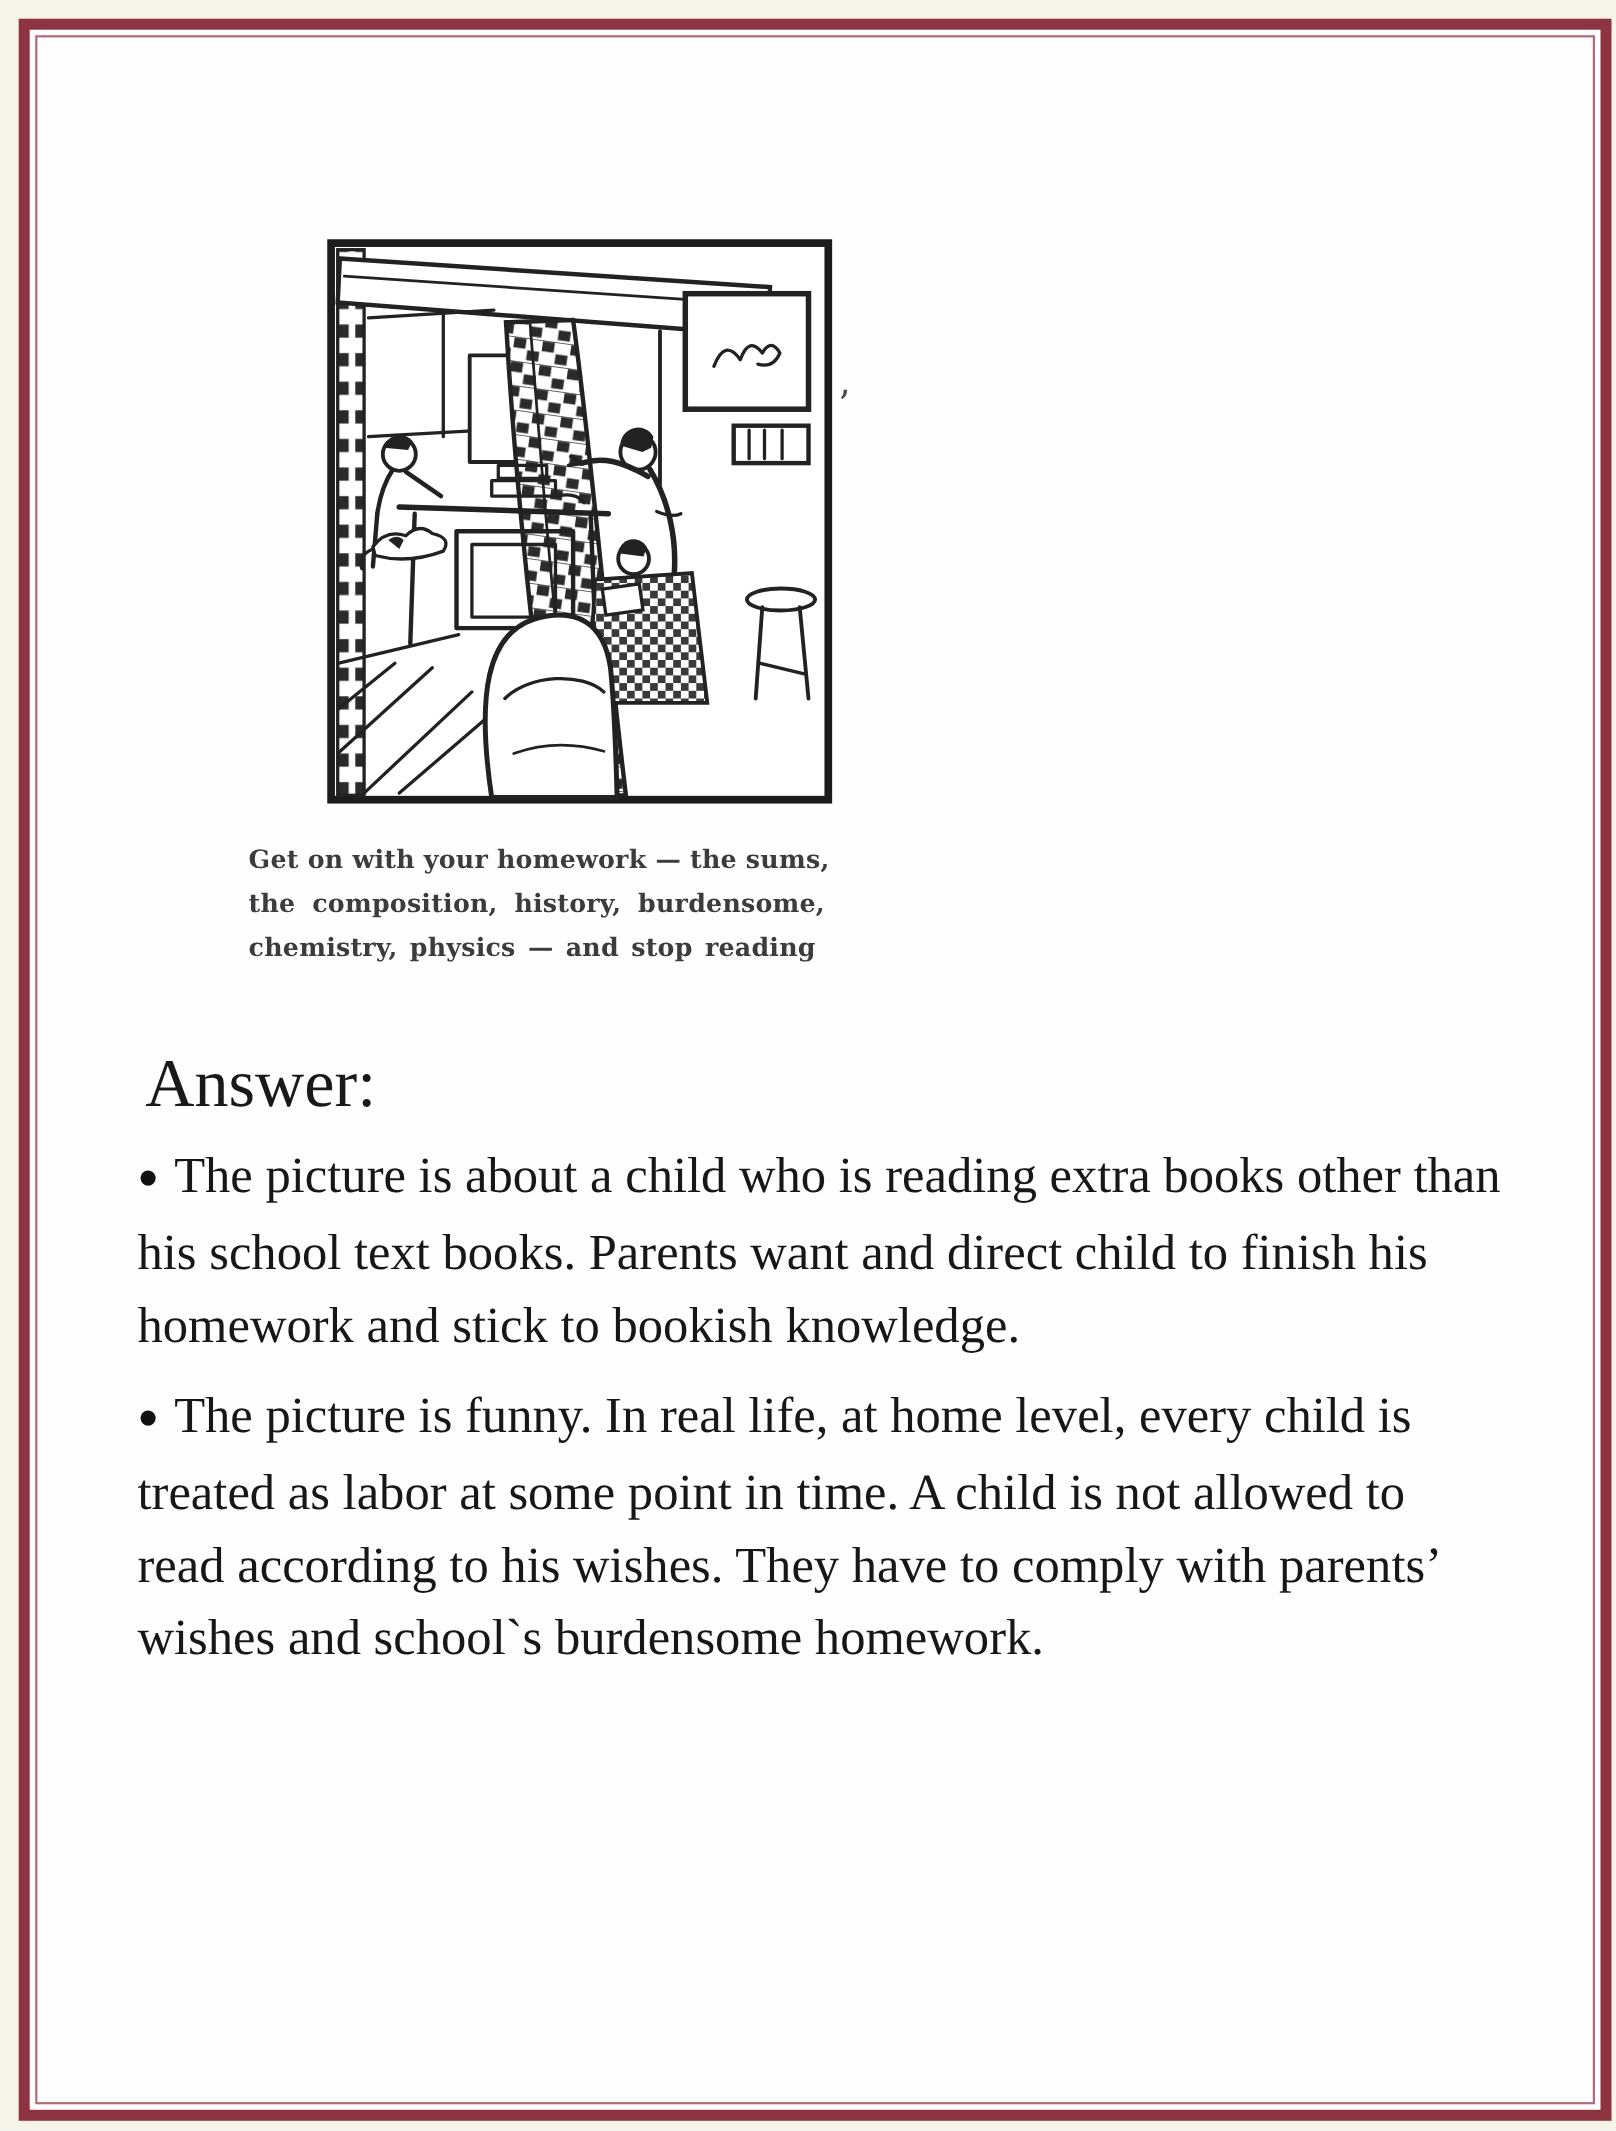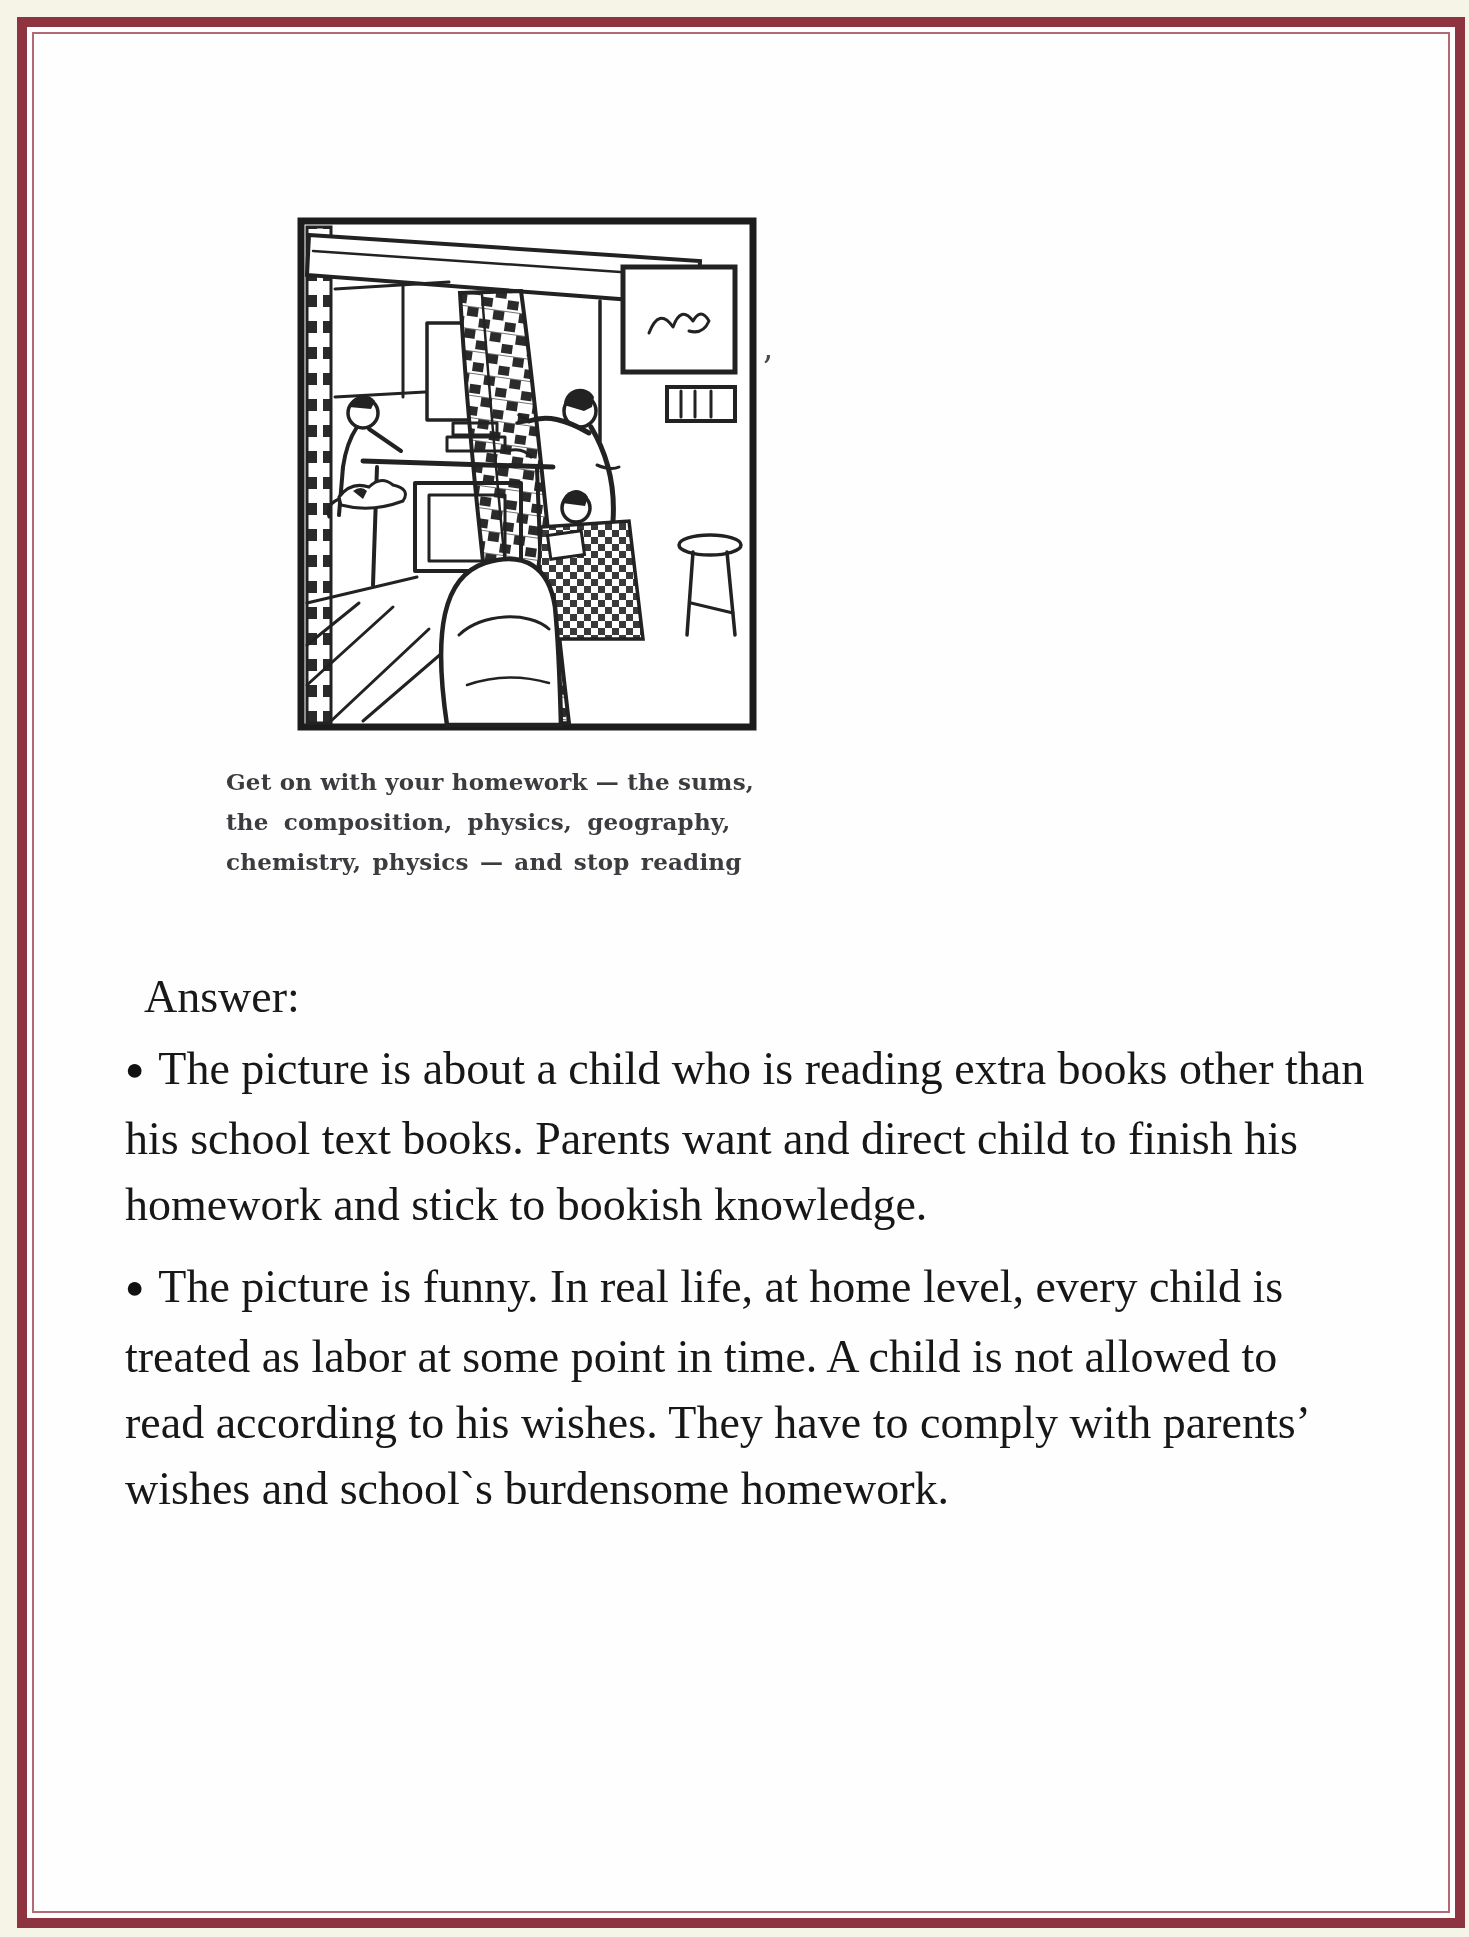--- a/index.html
+++ b/index.html
@@ -43,22 +43,22 @@
     color:#3c3c40;
     letter-spacing:0.2px;
   }
   .cap-line.wide  { word-spacing:7px; }
   .cap-line.wide2 { word-spacing:3px; }
   .cap-line.italic { font-style:italic; font-weight:600; color:#44464a; }
 
   
   .answer-heading {
     position:absolute; left:132px; top:952px;
-    margin:12px; font-weight:normal;
-    font-size:46px; line-height:66px;
+    margin:0; font-weight:normal;
+    font-size:62px; line-height:66px;
     color:#191919;
   }
   .bullets {
     position:absolute; left:125px; top:1036px; width:1240px;
     font-size:46px; line-height:66px;
     color:#171717;
   }
   .bullets p { margin:0 0 16px 0; }
   .dot {
     font-size:32px;
@@ -194,21 +194,21 @@
         <line class="ink" x1="430" y1="337" x2="438" y2="420" stroke-width="3.5"></line>
         <line class="ink" x1="394" y1="388" x2="436" y2="398" stroke-width="3"></line>
       </g>
     </svg>
   </figure>
 
   <div class="stray-mark">’</div>
 
   <div class="caption">
     <div class="cap-line">Get on with your homework — the sums,</div>
-    <div class="cap-line wide">the composition, physics, geography,</div>
+    <div class="cap-line wide">the composition, history, burdensome,</div>
     <div class="cap-line wide2">chemistry, physics — and stop reading</div>
   </div>
 
   <h2 class="answer-heading">Answer:</h2>
 
   <div class="bullets">
     <p><span class="dot">●</span><span>The picture is about a child who is reading extra books other than his school text books. Parents want and direct child to finish his homework and stick to bookish knowledge.</span></p>
     <p><span class="dot">●</span><span>The picture is funny. In real life, at home level, every child is treated as labor at some point in time. A child is not allowed to read according to his wishes. They have to comply with parents’ wishes and school`s burdensome homework.</span></p>
   </div>
 

